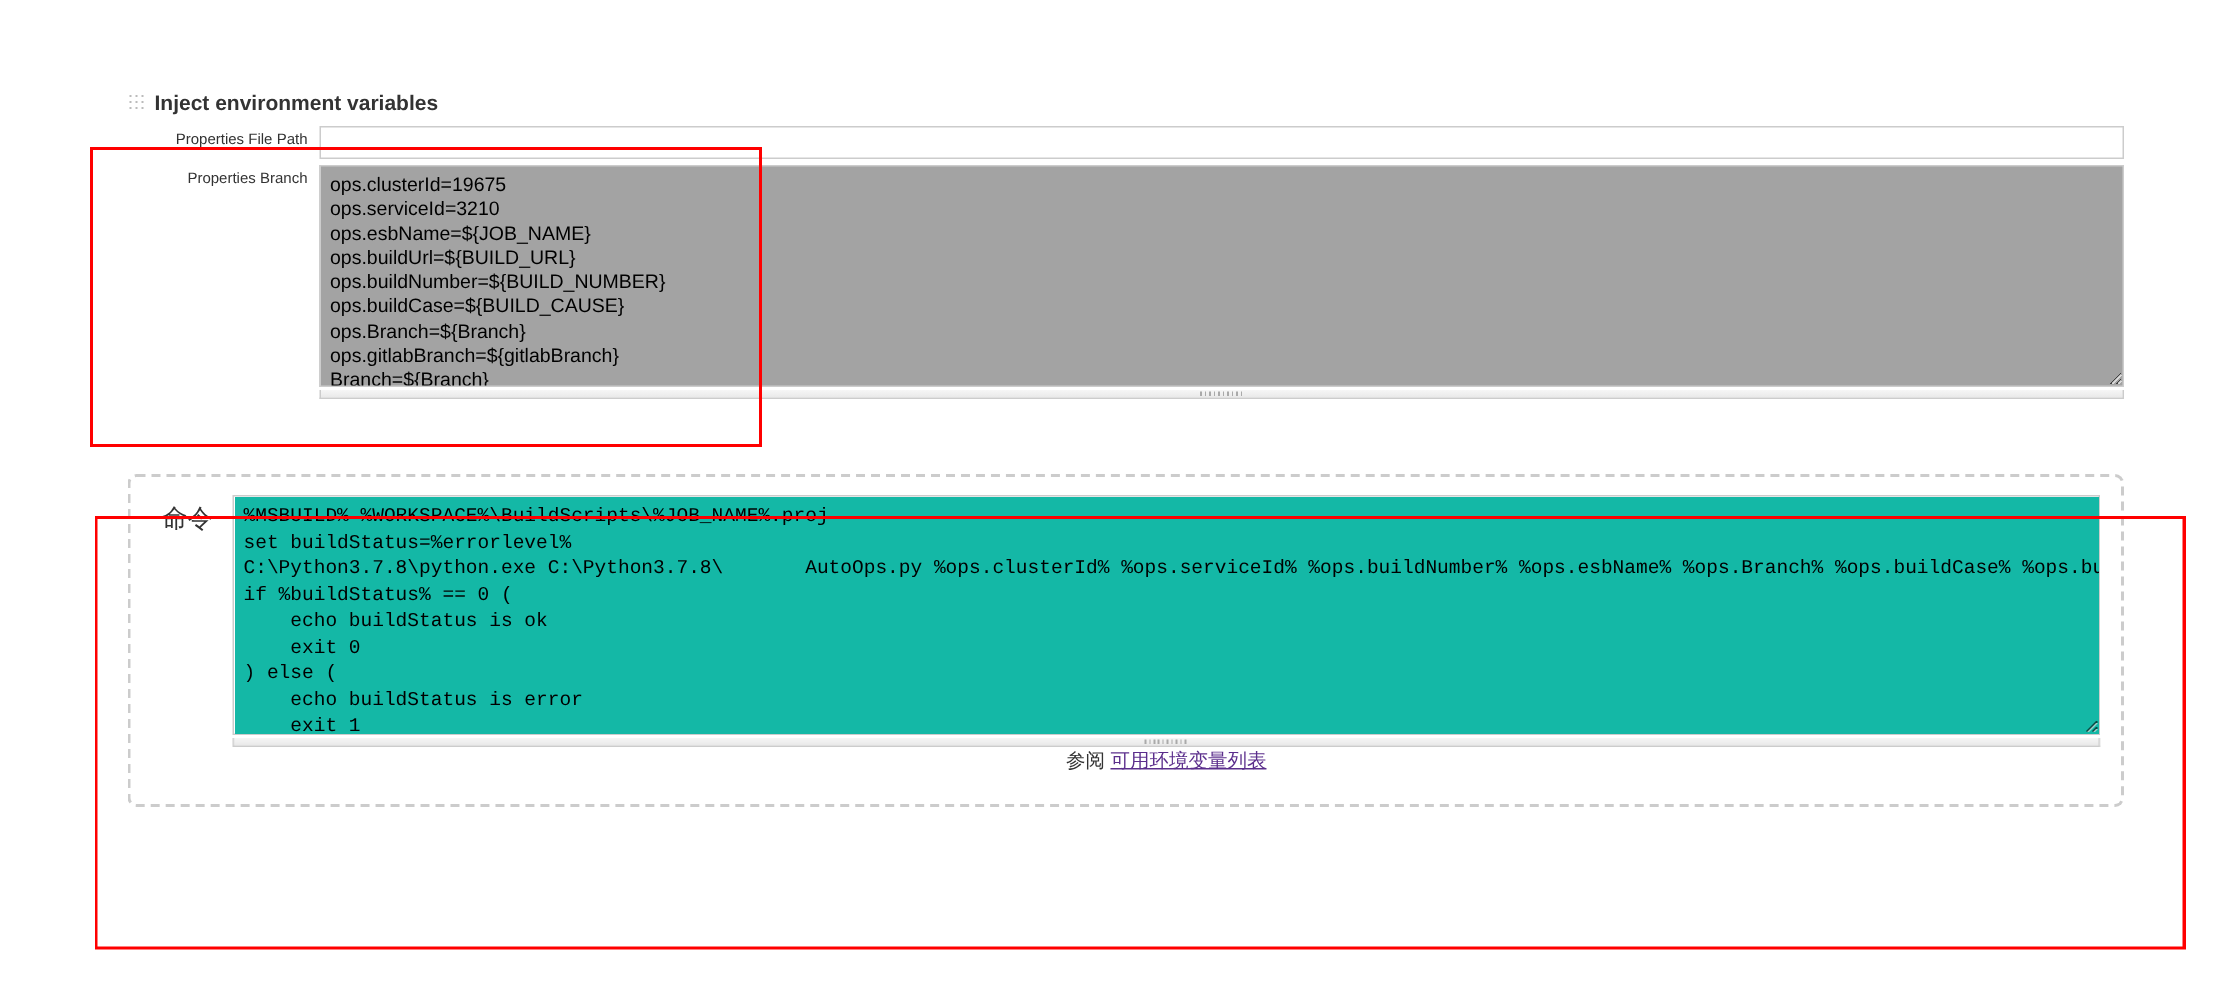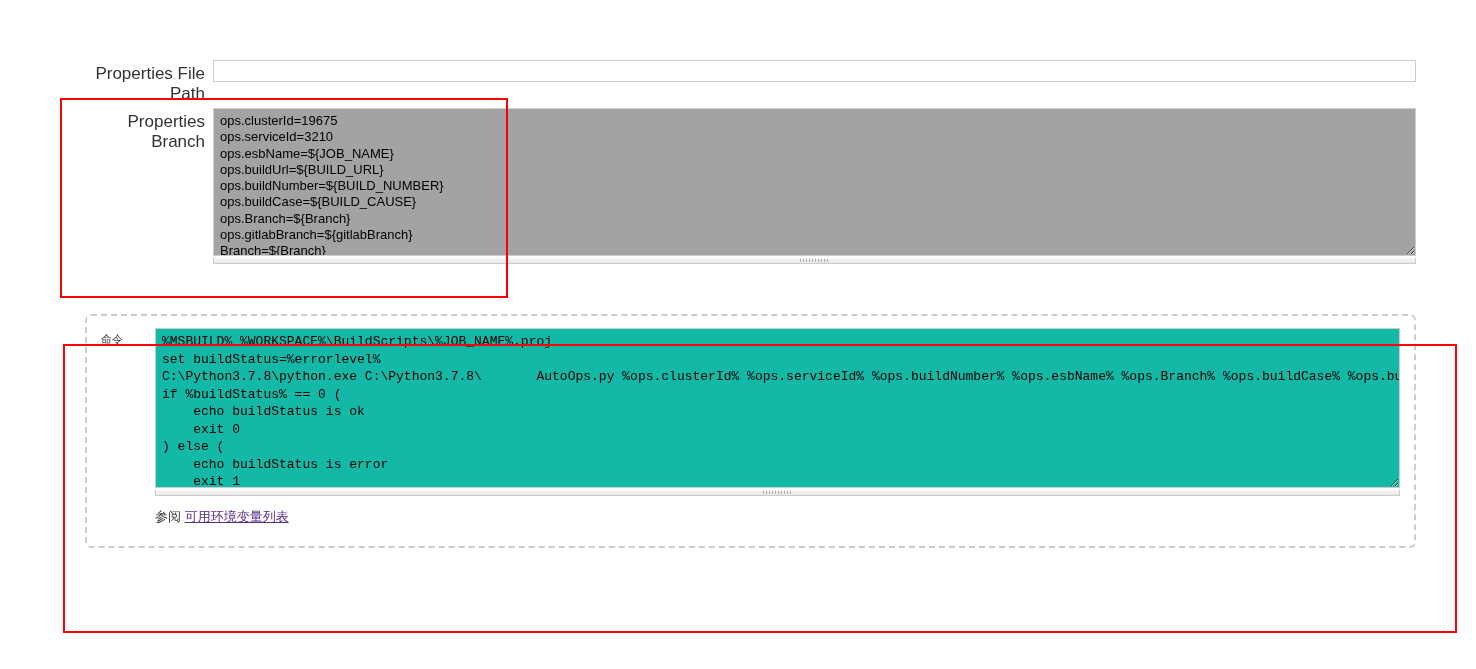--- a/index.html
+++ b/index.html
@@ -38,21 +38,21 @@
     .form-row {
       display: flex;
       align-items: flex-start;
       margin-bottom: 4px;
     }
     .form-label {
       width: 120px;
       text-align: right;
       padding-right: 8px;
       padding-top: 4px;
-      font-size: 17px;
+      font-size: 10px;
       color: #333;
       flex-shrink: 0;
     }
     .form-field {
       flex: 1;
     }
     .input-text {
       width: 100%;
       box-sizing: border-box;
       border: 1px solid #ccc;
@@ -124,59 +124,63 @@
       border-radius: 6px;
       padding: 12px 14px 20px 14px;
       margin-top: 2px;
     }
     .cmd-row {
       display: flex;
       align-items: flex-start;
     }
     .cmd-label {
       width: 48px;
-      text-align: left;
+      text-align: center;
       padding-right: 6px;
       padding-top: 4px;
-      font-size: 11px;
+      font-size: 17px;
       color: #333;
       flex-shrink: 0;
     }
     .cmd-textarea {
       width: 100%;
       box-sizing: border-box;
       border: 1px solid #ccc;
       background: #14b8a6;
       font-family: "Courier New", monospace;
       font-size: 13px;
       line-height: 1.35;
       padding: 4px 6px;
       white-space: pre;
       overflow-x: auto;
       height: 160px;
       resize: vertical;
     }
     .hint-row {
-      margin-top: 12px;
       margin-left: 54px;
       font-size: 13px;
       color: #333;
+      text-align: center;
     }
     .hint-link {
       color: #5b2e8c;
       text-decoration: underline;
       cursor: pointer;
     }
   </style>
 </head>
 <body>
 
 <div class="page">
 
   <div class="section">
+    <div class="section-header">
+      <span class="drag-handle"></span>
+      <span>Inject environment variables</span>
+    </div>
 
     <div class="form-row">
       <div class="form-label">Properties File Path</div>
       <div class="form-field">
         <input type="text" class="input-text" value="" style="">
       </div>
     </div>
 
     <div class="form-row">
       <div class="form-label">Properties Branch</div>

